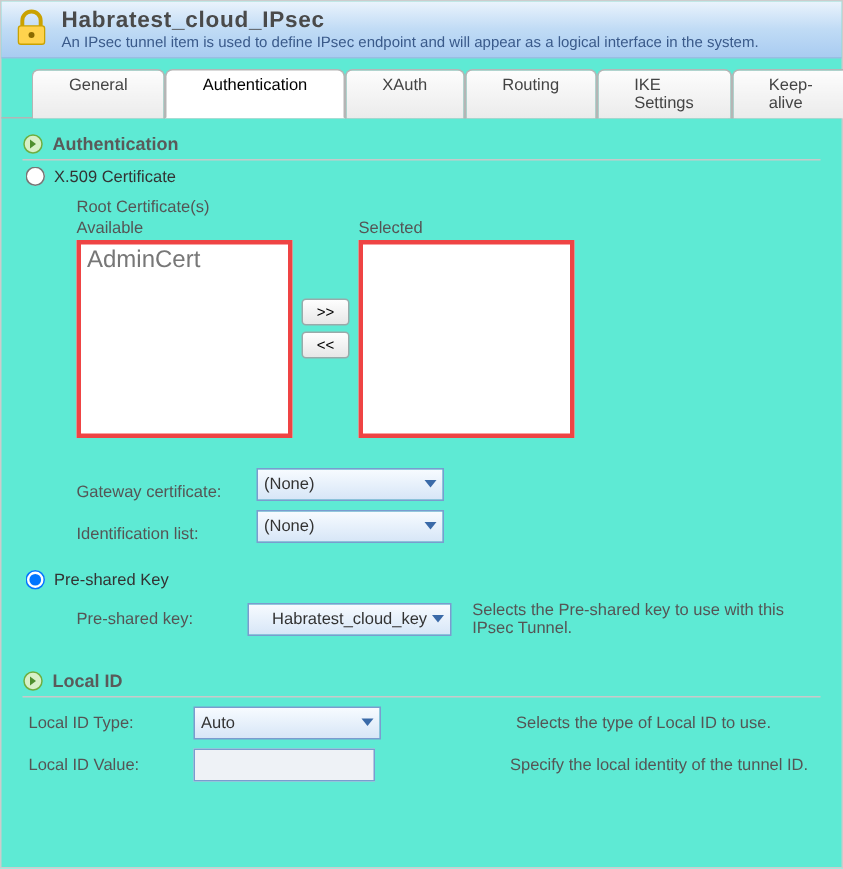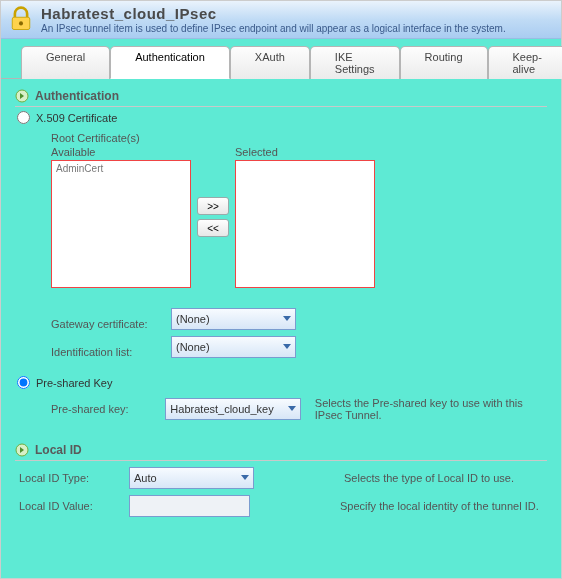--- a/index.html
+++ b/index.html
@@ -13,28 +13,28 @@
 .tab{padding:4px 24px;border:1px solid #b5b5b5;border-bottom:none;border-top-left-radius:5px;border-top-right-radius:5px;background:linear-gradient(to bottom,#fdfdfd,#ebebeb);font-size:11px;color:#444;margin-right:0px;position:relative;top:1px;cursor:pointer;}
 .tab.active{background:#fff;border-bottom:1px solid #fff;color:#000;}
 .content{padding:10px 14px 0 14px;}
 .section-head{display:flex;align-items:center;gap:6px;border-bottom:1px solid #c9c9c9;padding-bottom:3px;margin-bottom:4px;}
 .arrow-icon{width:14px;height:14px;}
 .section-title{font-weight:bold;color:#5a5a5a;font-size:12px;}
 .radio-row{display:flex;align-items:center;gap:6px;margin:4px 0 8px 2px;}
 .sub-block{margin-left:36px;}
 .sub-label{color:#555;margin-bottom:2px;}
 .dual-list{display:flex;align-items:center;gap:6px;margin-bottom:20px;}
-.listbox{width:130px;height:122px;border:1px solid #ef4444;background:#fff;font-size:10px;padding:2px 4px;color:#777;overflow:auto;}
+.listbox{width:130px;height:122px;border:3px solid #ef4444;background:#fff;font-size:16px;padding:2px 4px;color:#777;overflow:auto;}
 .shuttle{display:flex;flex-direction:column;gap:4px;}
 .shuttle button{width:32px;height:18px;border:1px solid #9aa;border-radius:3px;background:linear-gradient(to bottom,#fefefe,#e7e7e7);font-size:10px;cursor:pointer;}
 .form-row{display:flex;align-items:flex-end;margin-bottom:6px;}
 .form-row label{width:120px;color:#555;}
 .select{width:115px;height:20px;border:1px solid #7a9ccf;background:linear-gradient(to bottom,#f7fbff,#d7e6f7);font-size:11px;padding:0 4px;position:relative;display:flex;align-items:center;cursor:pointer;}
 .select::after{content:"";position:absolute;right:4px;top:7px;border-left:4px solid transparent;border-right:4px solid transparent;border-top:5px solid #3a6aa8;}
-.select.wide{width:150px;}
+.select.wide{width:150px;justify-content:center;}
 .psk-block{margin-left:18px;display:flex;align-items:center;gap:14px;margin-top:8px;}
 .psk-block label{width:120px;color:#555;margin-left:18px;}
 .helper{color:#555;font-size:11px;}
 .localid{margin-top:22px;}
 .local-row{display:flex;align-items:center;margin-top:6px;}
 .local-row label{width:110px;color:#555;padding-left:4px;}
 .textinput{width:115px;height:18px;border:1px solid #7a9ccf;background:#eef2f6;}
 input[type=radio]{margin:0;}
 </style>
 </head>
@@ -53,22 +53,22 @@
     <div class="header-text">
       <div class="header-title">Habratest_cloud_IPsec</div>
       <div class="header-sub">An IPsec tunnel item is used to define IPsec endpoint and will appear as a logical interface in the system.</div>
     </div>
   </div>
 
   <div class="tabs">
     <div class="tab">General</div>
     <div class="tab active">Authentication</div>
     <div class="tab">XAuth</div>
+    <div class="tab">Routing</div>
     <div class="tab">IKE Settings</div>
-    <div class="tab">Routing</div>
     <div class="tab">Keep-alive</div>
   </div>
 
   <div class="content">
 
     <div class="section-head">
       <span class="arrow-icon">
         <svg viewBox="0 0 14 14">
             <circle cx="7" cy="7" r="6" fill="#d8f0c8" stroke="#6fae3f"></circle>
             <path d="M5 4l4 3-4 3z" fill="#4f8f2f"></path>

